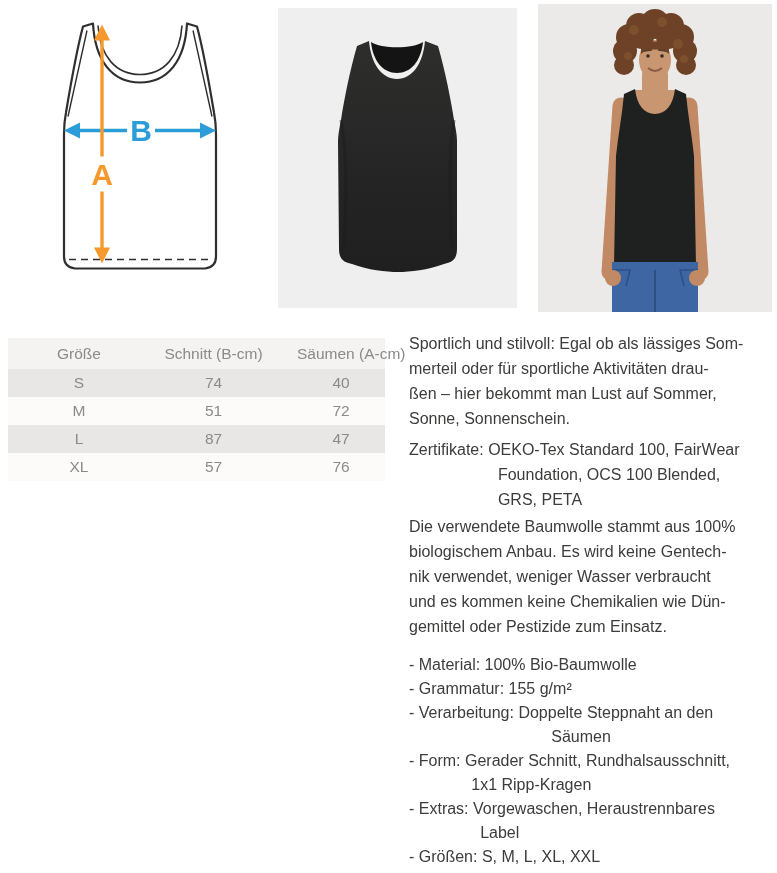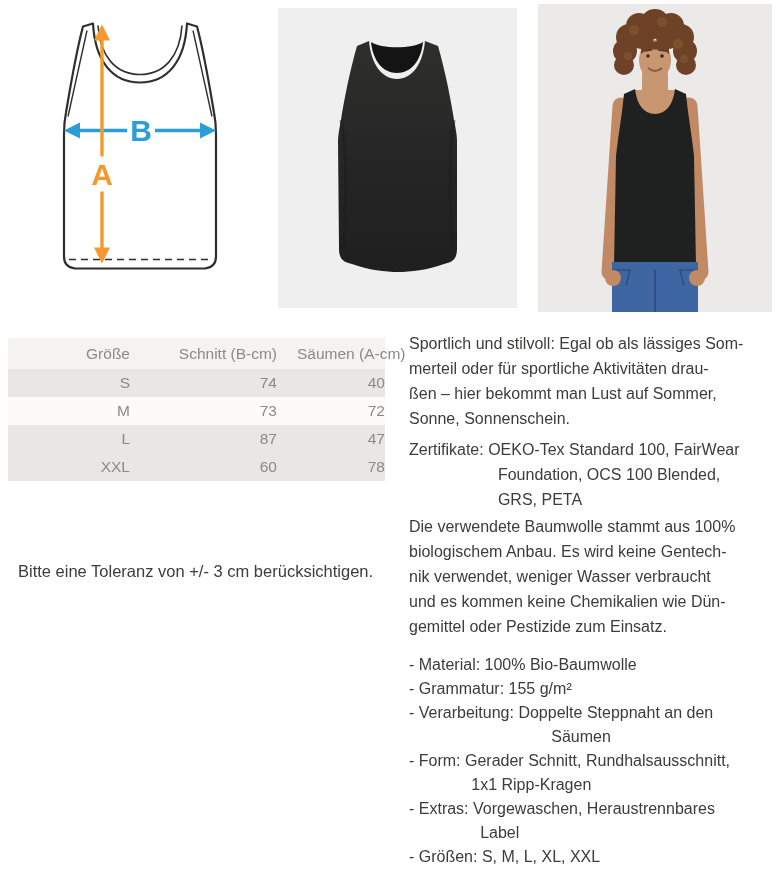--- a/index.html
+++ b/index.html
@@ -15,21 +15,21 @@
   .model-photo-box { position:absolute; left:538px; top:4px; width:234px; height:308px; background:#ebeae8; }
   .diagram-box svg, .flat-photo-box svg, .model-photo-box svg { display:block; width:100%; height:100%; }
 
   
   table.size-table {
     position:absolute; left:8px; top:338px; width:377px;
     border-collapse:collapse; table-layout:fixed;
     font-size:15.5px; color:#8b8a89;
   }
   table.size-table th, table.size-table td {
-    font-weight:normal; text-align:right; padding:0 0 0 20px;
+    font-weight:normal; text-align:center; padding:0 0 0 20px;
     height:28px; vertical-align:middle; white-space:nowrap;
   }
   table.size-table th { height:31px; }
   table.size-table col.c1 { width:122px; }
   table.size-table col.c2 { width:147px; }
   table.size-table col.c3 { width:108px; }
   tr.head-row  { background:#f4f3f1; }
   tr.row-dark  { background:#e9e7e5; }
   tr.row-light { background:#fcfbfa; }
 
@@ -201,37 +201,36 @@
         </tr>
     </thead>
     <tbody>
         <tr class="row-dark">
           <td>S</td>
           <td>74</td>
           <td>40</td>
         </tr>
         <tr class="row-light">
           <td>M</td>
-          <td>73</td>
+          <td>51</td>
           <td>72</td>
         </tr>
         <tr class="row-dark">
           <td>L</td>
           <td>87</td>
           <td>47</td>
         </tr>
-        <tr class="row-dark">
-          <td>XXL</td>
-          <td>60</td>
-          <td>78</td>
+        <tr class="row-light">
+          <td>XL</td>
+          <td>57</td>
+          <td>76</td>
         </tr>
       </tbody>
   </table>
 
-  <div class="tolerance-note">Bitte eine Toleranz von +/- 3 cm berücksichtigen.</div>
 
   <div class="desc">
     <p class="intro">Sportlich und stilvoll: Egal ob als lässiges Som-
 merteil oder für sportliche Aktivitäten drau-
 ßen – hier bekommt man Lust auf Sommer,
 Sonne, Sonnenschein.</p>
     <p class="certificates">Zertifikate: OEKO-Tex Standard 100, FairWear
                     Foundation, OCS 100 Blended,
                     GRS, PETA</p>
     <p class="cotton">Die verwendete Baumwolle stammt aus 100%

